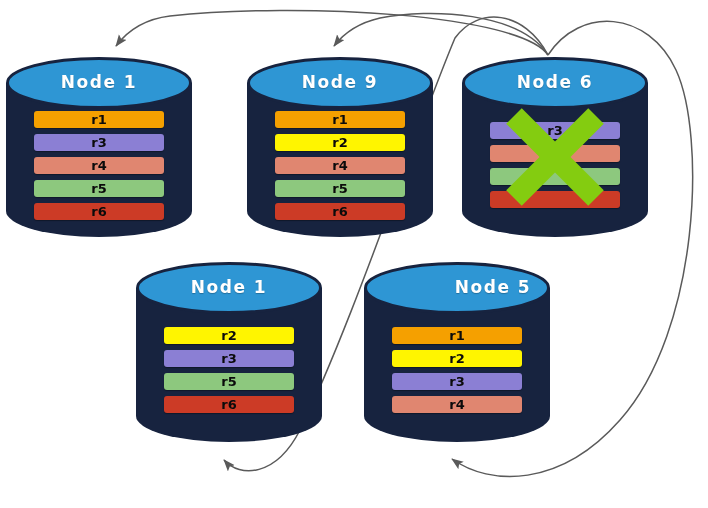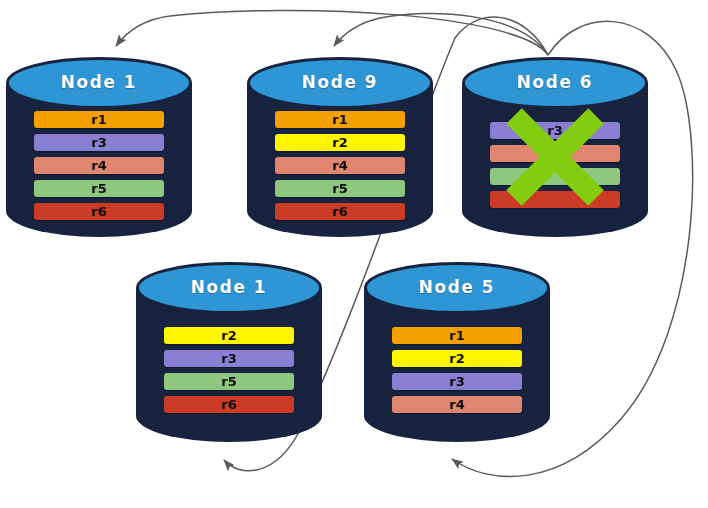--- a/index.html
+++ b/index.html
@@ -191,21 +191,21 @@
           <span class="row-label">r6</span>
         </div>
       </div>
   </div>
 
   <div class="node" style="left: 364px; top: 262px; width: 186px; height: 180px;">
     <svg class="cyl" width="186" height="180" viewBox="0 0 186 180">
         <path d="M 0 26 L 0 154 A 93 26 0 0 0 186 154 L 186 26 Z" fill="#17233F"></path>
         <ellipse cx="93" cy="26" rx="91.5" ry="24.5" fill="#2E96D4" stroke="#17233F" stroke-width="3"></ellipse>
       </svg>
-    <div class="node-label" style="top: 15px;">Node  5</div>
+    <div class="node-label" style="top: 15px; padding-left: 36px;">Node  5</div>
     <div class="rows" style="top: 65px; height: 86px;">
         <div class="row" style="background: rgb(245, 160, 0); width: 130px;">
           <span class="row-label">r1</span>
         </div>
         <div class="row" style="background: rgb(255, 245, 0); width: 130px;">
           <span class="row-label">r2</span>
         </div>
         <div class="row" style="background: rgb(139, 127, 212); width: 130px;">
           <span class="row-label">r3</span>
         </div>

